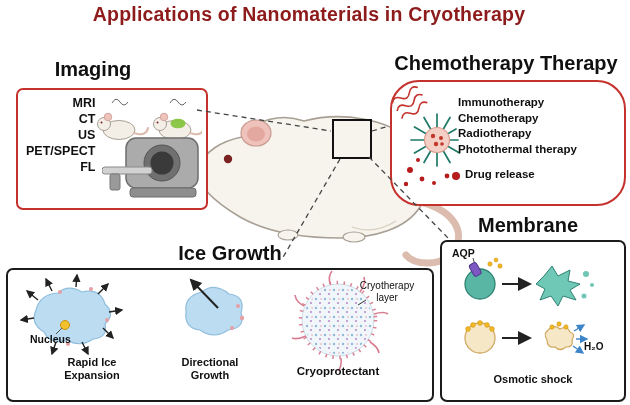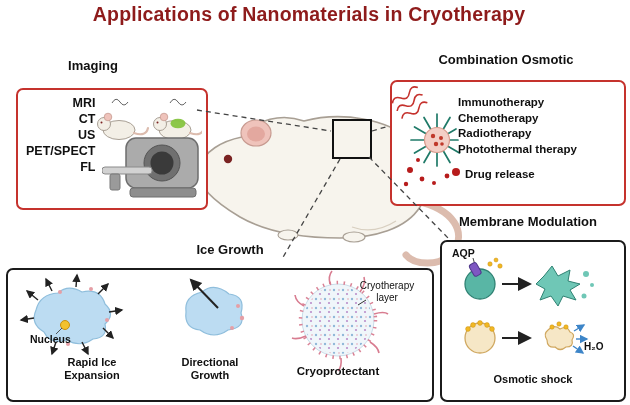--- a/index.html
+++ b/index.html
@@ -4,40 +4,40 @@
 <style>
   html,body { margin:0; padding:0; background:#fff; }
   .canvas {
     position:relative; width:630px; height:405px; background:#ffffff;
     font-family:"Liberation Sans", sans-serif; overflow:hidden; color:#101010;
   }
   .title {
     position:absolute; top:3px; left:0; right:12px; text-align:center;
     font-size:19.5px; font-weight:bold; color:#8E1B1B; letter-spacing:.2px;
   }
-  .heading { position:absolute; font-weight:bold; font-size:13px; color:#101010; text-align:center; }
+  .heading { position:absolute; font-weight:bold; font-size:20px; color:#101010; text-align:center; }
   .panel { position:absolute; background:#fff; border-radius:7px; }
   .panel.red   { border:2.5px solid #C5322D; }
   .panel.black { border:2.5px solid #1B1B1B; }
   .connectors { position:absolute; left:0; top:0; width:630px; height:405px; pointer-events:none; z-index:6; }
   .mouse-svg { position:absolute; left:192px; top:93px; width:300px; height:176px; z-index:3; }
 
   
   .imaging-panel { left:16px; top:88px; width:188px; height:118px; z-index:4;text-align:right; }
   .img-list { position:absolute; left:8px; top:5px; font-weight:bold; font-size:12.5px; line-height:16px; }
   .mice-svg { position:absolute; left:74px; top:2px; width:110px; height:52px; }
   .scanner-svg { position:absolute; left:84px; top:46px; width:100px; height:64px; }
   .imaging-h { left:18px; top:58px; width:150px; }
 
   
-  .combo-panel { left:390px; top:80px; width:232px; height:122px; z-index:4; }
+  .combo-panel { left:390px; top:80px; width:232px; height:122px; z-index:4;border-radius:29px; }
   .combo-h { left:388px; top:52px; width:236px; }
   .micelle-svg { position:absolute; left:0; top:0; width:227px; height:117px; }
   .combo-list { position:absolute; left:66px; top:13px; font-weight:bold; font-size:11.5px; line-height:15.5px; }
-  .drug-release { position:absolute; left:48px; top:86px; display:flex; align-items:flex-start; gap:5px; font-weight:bold; font-size:11.5px;padding-left:12px; }
+  .drug-release { position:absolute; left:48px; top:86px; display:flex; align-items:flex-end; gap:5px; font-weight:bold; font-size:11.5px;padding-left:12px; }
   .drug-dot { width:8px; height:8px; border-radius:50%; background:#B71C1C; display:inline-block; }
 
   
   .membrane-panel { left:440px; top:240px; width:182px; height:158px; z-index:4; }
   .membrane-h { left:426px; top:214px; width:204px; }
   .membrane-svg { position:absolute; left:2px; top:12px; width:176px; height:112px; }
   .aqp-label { position:absolute; left:10px; top:5px; font-size:10.5px; font-weight:600; }
   .h2o-label { position:absolute; left:142px; top:99px; font-size:10px; font-weight:600; }
   .osmotic-label { position:absolute; left:0; right:0; top:131px; text-align:center; font-weight:bold; font-size:11px; }
 
@@ -117,21 +117,21 @@
     <svg class="scanner-svg" viewBox="0 0 100 64">
       <rect x="24" y="2" width="72" height="50" rx="10" fill="#ABABAB" stroke="#6E6E6E" stroke-width="1.5"></rect>
       <circle cx="60" cy="27" r="18" fill="#707070" stroke="#555"></circle>
       <circle cx="60" cy="27" r="11.5" fill="#3A3A3A"></circle>
       <rect x="0" y="31" width="50" height="7" rx="3" fill="#D2D2D2" stroke="#8A8A8A"></rect>
       <rect x="8" y="38" width="10" height="16" rx="2" fill="#9A9A9A" stroke="#777"></rect>
       <rect x="28" y="52" width="66" height="9" rx="3" fill="#8E8E8E" stroke="#6E6E6E"></rect>
     </svg>
   </div>
 
-  <div class="heading combo-h">Combination Osmotic</div>
+  <div class="heading combo-h">Chemotherapy Therapy</div>
   <div class="panel red combo-panel">
     <svg class="micelle-svg" viewBox="0 0 227 117">
       <g transform="rotate(-32 22 22)" stroke="#C5322D" stroke-width="1.6" fill="none">
         <path d="M4,10 q5,-6 10,0 q5,6 10,0 q5,-6 10,0"></path>
         <path d="M4,19 q5,-6 10,0 q5,6 10,0 q5,-6 10,0"></path>
         <path d="M4,28 q5,-6 10,0 q5,6 10,0 q5,-6 10,0"></path>
       </g>
       <g stroke="#1F7A68" stroke-width="1.7" stroke-linecap="round">
         <line x1="58" y1="58" x2="66" y2="58"></line>
         <line x1="56.3" y1="64.5" x2="67.5" y2="71"></line>

